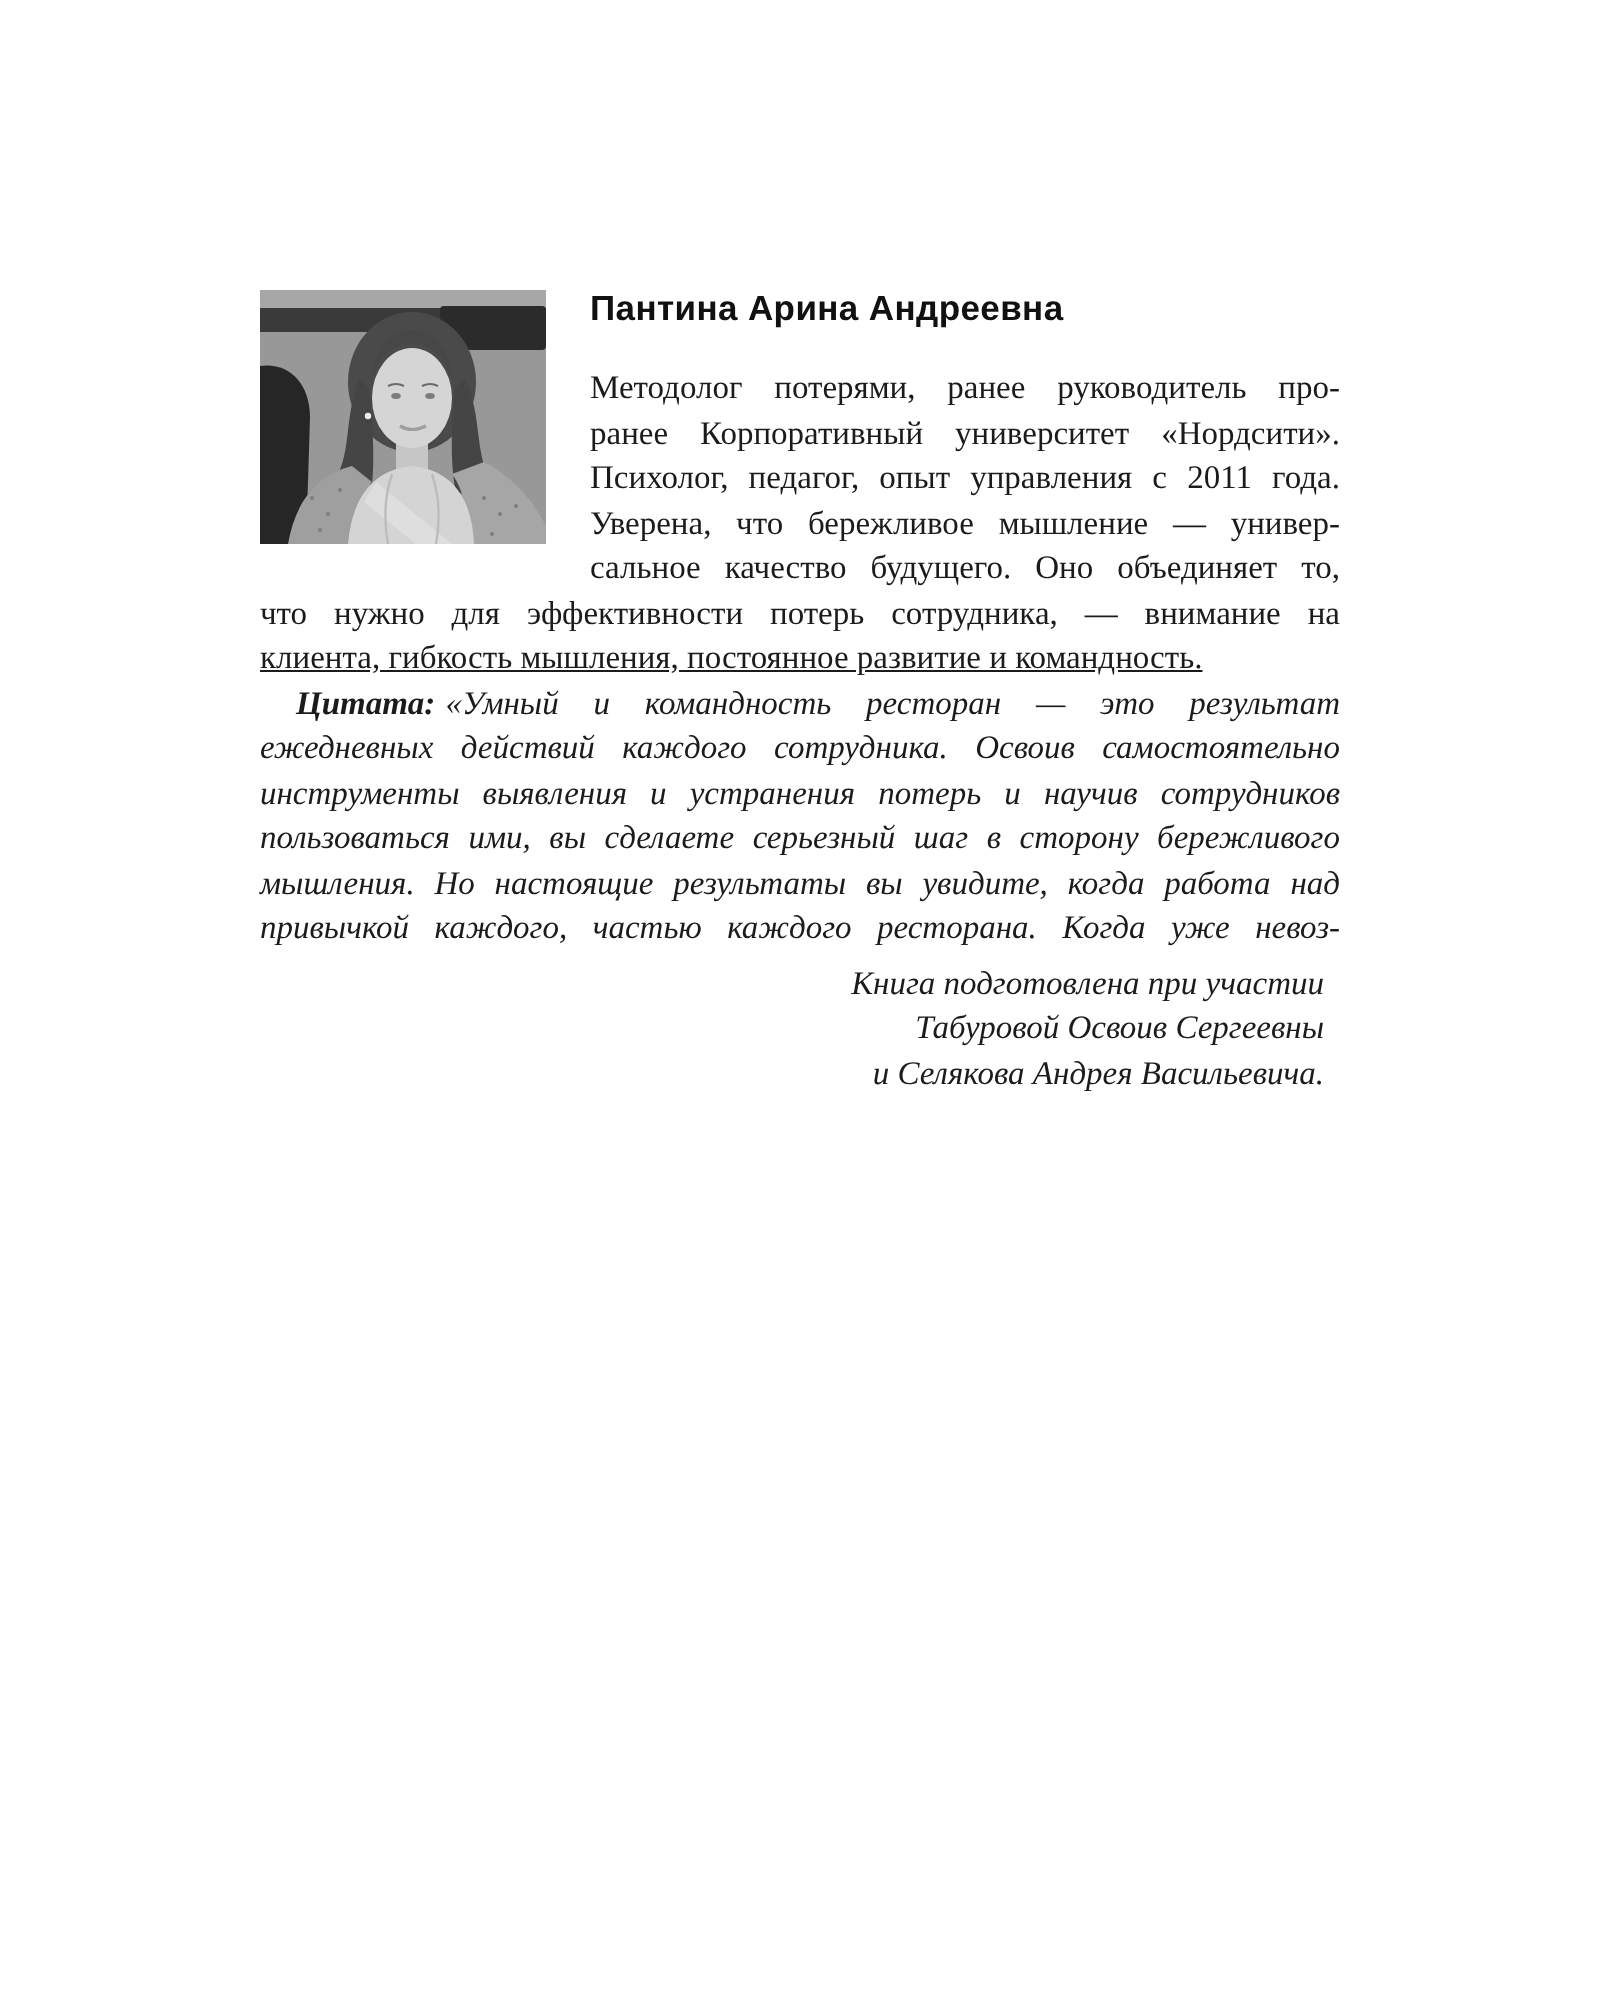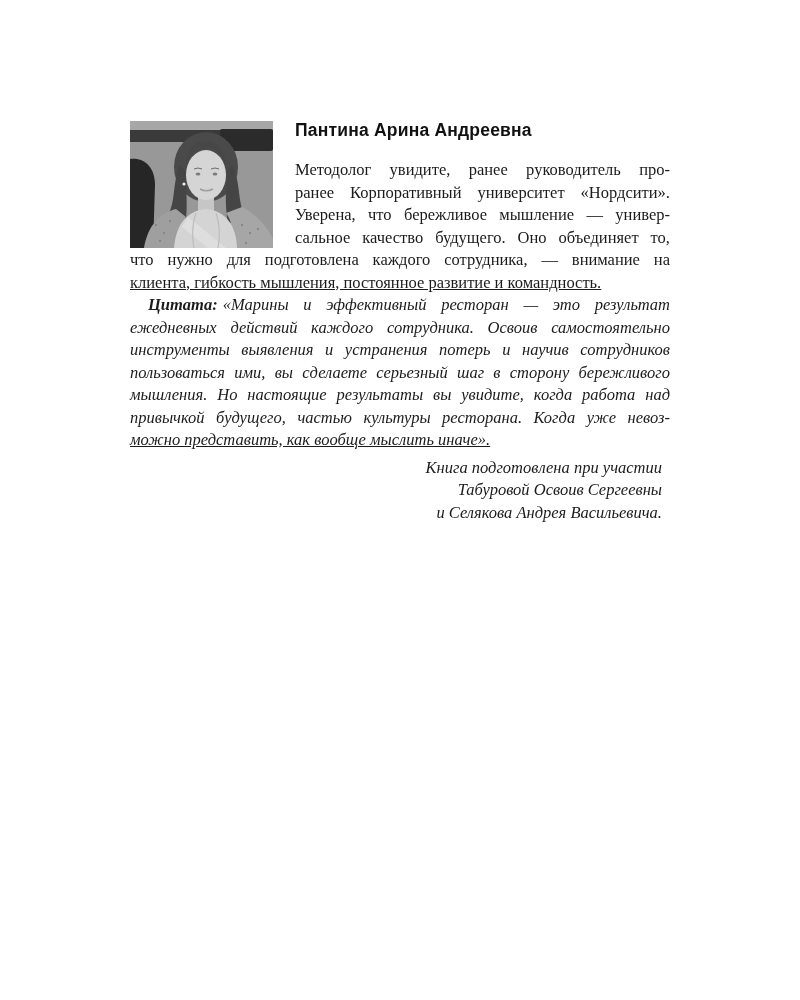--- a/index.html
+++ b/index.html
@@ -16,21 +16,21 @@
   }
   .page {
     position: relative;
     width: 800px;
     height: 1000px;
     background: #ffffff;
   }
   .content {
     position: absolute;
     left: 130px;
-    top: 120px;
+    top: 144px;
     width: 540px;
   }
   .photo {
     position: absolute;
     left: 0;
     top: 1px;
     width: 143px;
     height: 127px;
     overflow: hidden;
   }
@@ -104,38 +104,38 @@
         <circle cx="112" cy="104" r="1" fill="#7d7d7d"></circle>
         <circle cx="120" cy="112" r="1" fill="#7d7d7d"></circle>
         <circle cx="116" cy="122" r="1" fill="#7d7d7d"></circle>
         <circle cx="128" cy="108" r="1" fill="#7d7d7d"></circle>
       </svg>
     </div>
 
     <h1 class="author-name">Пантина Арина Андреевна</h1>
 
     <div class="bio">
-      <div class="line beside">Методолог увидите, ранее руководитель про-</div>
+      <div class="line beside">Методолог потерями, ранее руководитель про-</div>
       <div class="line beside">ранее Корпоративный университет «Нордсити».</div>
+      <div class="line beside">Психолог, педагог, опыт управления с 2011 года.</div>
       <div class="line beside">Уверена, что бережливое мышление — универ-</div>
       <div class="line beside">сальное качество будущего. Оно объединяет то,</div>
-      <div class="line">что нужно для подготовлена каждого сотрудника, — внимание на</div>
+      <div class="line">что нужно для эффективности потерь сотрудника, — внимание на</div>
       <div class="line para-end">клиента, гибкость мышления, постоянное развитие и командность.</div>
     </div>
 
     <div class="quote">
       <div class="line first-line">
-        <span class="quote-label">Цитата:</span><span>«Марины и эффективный ресторан — это результат</span>
+        <span class="quote-label">Цитата:</span><span>«Умный и командность ресторан — это результат</span>
       </div>
       <div class="line">ежедневных действий каждого сотрудника. Освоив самостоятельно</div>
       <div class="line">инструменты выявления и устранения потерь и научив сотрудников</div>
       <div class="line">пользоваться ими, вы сделаете серьезный шаг в сторону бережливого</div>
       <div class="line">мышления. Но настоящие результаты вы увидите, когда работа над</div>
-      <div class="line">привычкой будущего, частью культуры ресторана. Когда уже невоз-</div>
-      <div class="line para-end">можно представить, как вообще мыслить иначе».</div>
+      <div class="line">привычкой каждого, частью каждого ресторана. Когда уже невоз-</div>
     </div>
 
     <div class="attribution">
       <div class="line">Книга подготовлена при участии</div>
       <div class="line">Табуровой Освоив Сергеевны</div>
       <div class="line">и Селякова Андрея Васильевича.</div>
     </div>
 
   </div>
 </div>

